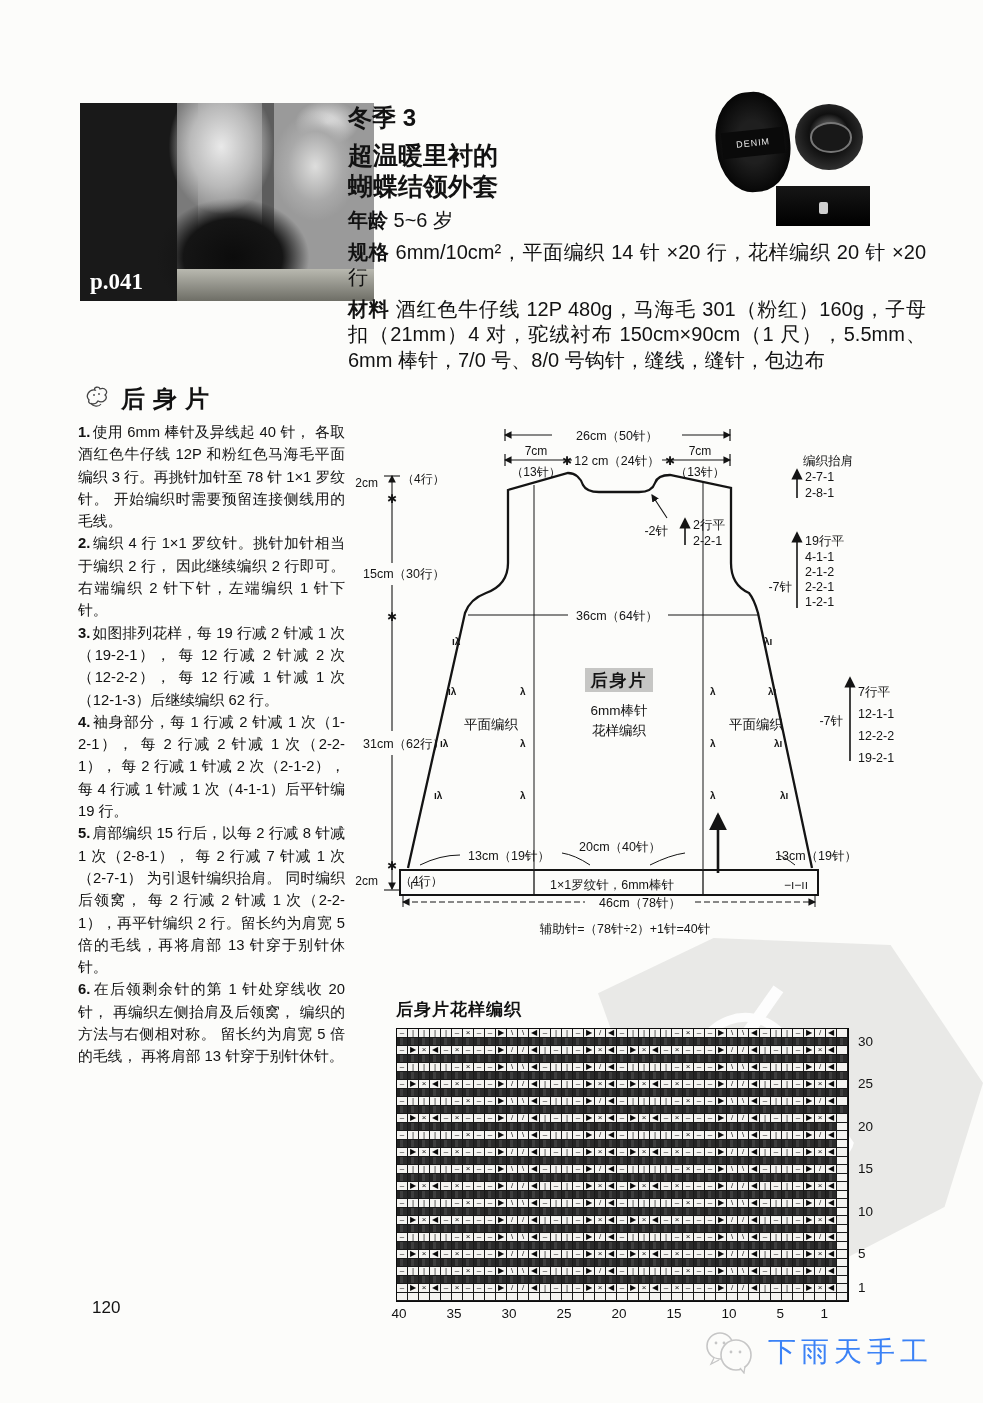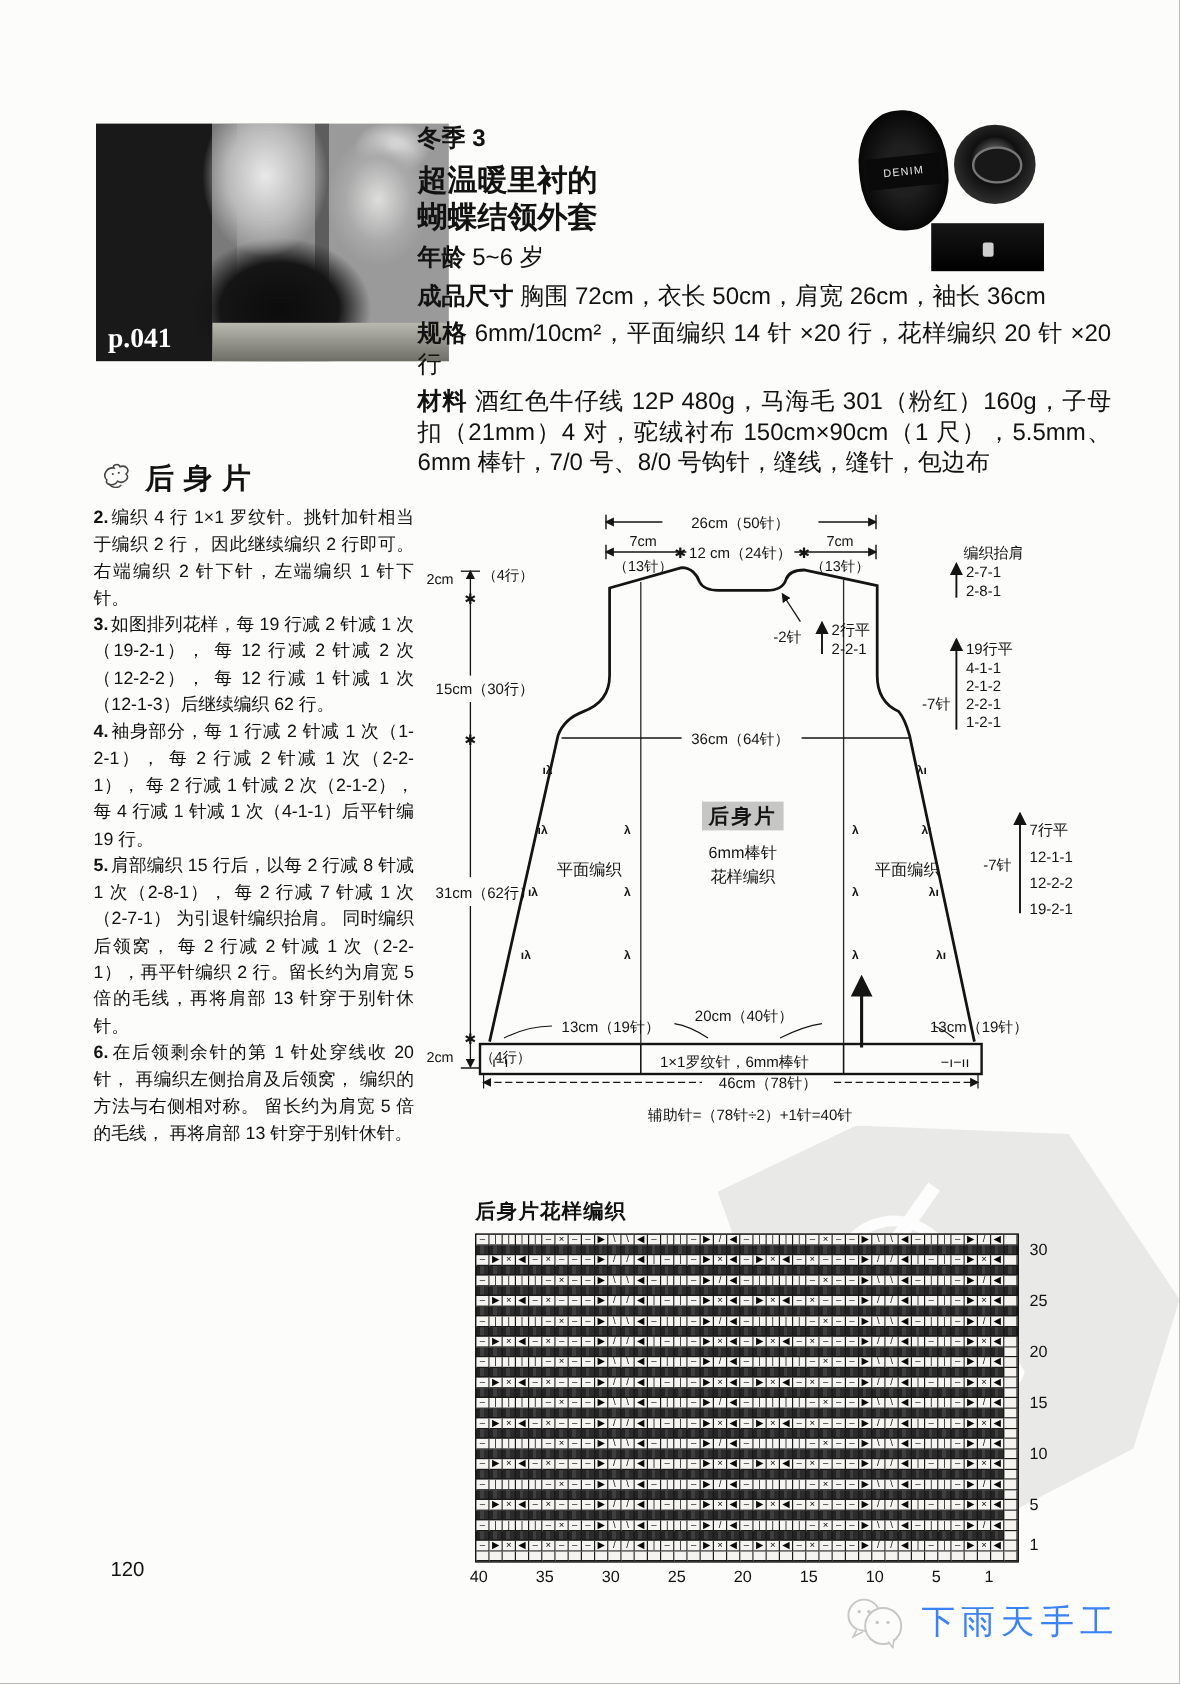--- a/index.html
+++ b/index.html
@@ -16,21 +16,21 @@
       radial-gradient(ellipse 90px 70px at 52% 78%,#0c0c0c 0%,#151515 55%,rgba(40,40,40,0) 85%),
       linear-gradient(90deg,#191919 0 33%,#7a7a7a 33% 40%,#8d8d8d 40% 62%,#5d5d5d 62% 66%,#9a9a9a 66% 100%);
     }
   .photo-shelf{position:absolute;left:33%;bottom:0;width:67%;height:16%;
     background:linear-gradient(#b9b9b0,#6e6e66);}
   .photo-ref{position:absolute;left:10px;bottom:6px;color:#fff;
     font-family:"Liberation Serif",serif;font-weight:bold;font-size:23px;}
 
   
   .hdr{left:348px;top:102px;width:578px;}
-  .season{font-size:20px;font-weight:bold;margin:0 0 6px;}
+  .season{font-size:24px;font-weight:bold;margin:0 0 6px;}
   .title{font-size:25px;font-weight:bold;line-height:31px;margin:0;}
   .meta{font-size:20px;line-height:25.5px;margin:6px 0 0;text-align:justify;}
   .meta b{font-weight:bold;}
 
   
   .yarn1{left:716px;top:92px;width:74px;height:100px;background:radial-gradient(#1f1f1f 30%,#050505 75%);
      border-radius:46%;transform:rotate(-6deg);}
   .yarn1 .band{position:absolute;left:8%;top:38%;width:84%;height:26%;background:#0a0a0a;
      color:#e8e8e8;font-size:9px;letter-spacing:1px;display:flex;align-items:center;justify-content:center;}
   .yarn2{left:795px;top:104px;width:68px;height:66px;border-radius:50%;
@@ -111,44 +111,41 @@
 
   <div class="abs hdr">
     <p class="season">冬季 3</p>
     <p class="title">超温暖里衬的</p>
     <p class="title">蝴蝶结领外套</p>
     <p class="meta">
       <b>年龄</b>
       <span>5~6 岁</span>
     </p>
     <p class="meta">
-      <b>成品尺寸</b>
-      <span>胸围 72cm，衣长 50cm，肩宽 26cm，袖长 36cm</span>
-    </p>
-    <p class="meta">
       <b>规格</b>
       <span>6mm/10cm²，平面编织 14 针 ×20 行，花样编织 20 针 ×20 行</span>
     </p>
     <p class="meta">
       <b>材料</b>
       <span>酒红色牛仔线 12P 480g，马海毛 301（粉红）160g，子母扣（21mm）4 对，驼绒衬布 150cm×90cm（1 尺），5.5mm、6mm 棒针，7/0 号、8/0 号钩针，缝线，缝针，包边布</span>
     </p>
   </div>
 
   <div class="abs sec">
     <svg width="30" height="26" viewBox="0 0 30 26">
       <path d="M6,14 C2,10 6,3 12,4 C10,1 16,0 17,3 C22,1 26,6 22,9 C26,12 20,18 15,15 C12,20 4,18 6,14 Z" fill="none" stroke="#444" stroke-width="1.3"></path>
       <path d="M8,17 C10,21 16,21 18,18" fill="none" stroke="#444" stroke-width="1.1"></path>
       <circle cx="11" cy="9" r="0.9" fill="#444"></circle>
         <circle cx="16" cy="8" r="0.9" fill="#444"></circle>
     </svg>
     <span class="sec-title">后身片</span>
   </div>
 
   <div class="abs instr-col">
+    <p class="instr"><b>1.</b><span>使用 6mm 棒针及异线起 40 针， 各取酒红色牛仔线 12P 和粉红色马海毛平面编织 3 行。再挑针加针至 78 针 1×1 罗纹针。 开始编织时需要预留连接侧线用的毛线。</span></p>
     <p class="instr"><b>2.</b><span>编织 4 行 1×1 罗纹针。挑针加针相当于编织 2 行， 因此继续编织 2 行即可。 右端编织 2 针下针，左端编织 1 针下针。</span></p>
     <p class="instr"><b>3.</b><span>如图排列花样，每 19 行减 2 针减 1 次（19-2-1）， 每 12 行减 2 针减 2 次（12-2-2）， 每 12 行减 1 针减 1 次（12-1-3）后继续编织 62 行。</span></p>
     <p class="instr"><b>4.</b><span>袖身部分，每 1 行减 2 针减 1 次（1-2-1）， 每 2 行减 2 针减 1 次（2-2-1）， 每 2 行减 1 针减 2 次（2-1-2）， 每 4 行减 1 针减 1 次（4-1-1）后平针编 19 行。</span></p>
     <p class="instr"><b>5.</b><span>肩部编织 15 行后，以每 2 行减 8 针减 1 次（2-8-1）， 每 2 行减 7 针减 1 次（2-7-1） 为引退针编织抬肩。 同时编织后领窝， 每 2 行减 2 针减 1 次（2-2-1），再平针编织 2 行。留长约为肩宽 5 倍的毛线，再将肩部 13 针穿于别针休针。</span></p>
     <p class="instr"><b>6.</b><span>在后领剩余针的第 1 针处穿线收 20 针， 再编织左侧抬肩及后领窝， 编织的方法与右侧相对称。 留长约为肩宽 5 倍的毛线， 再将肩部 13 针穿于别针休针。</span></p>
   </div>
 
   <svg class="abs schematic" width="643" height="530" viewBox="0 0 643 530">
     <defs>
       <marker id="ah" viewBox="0 0 10 10" refX="8.5" refY="5" markerWidth="7" markerHeight="7" orient="auto-start-reverse">

